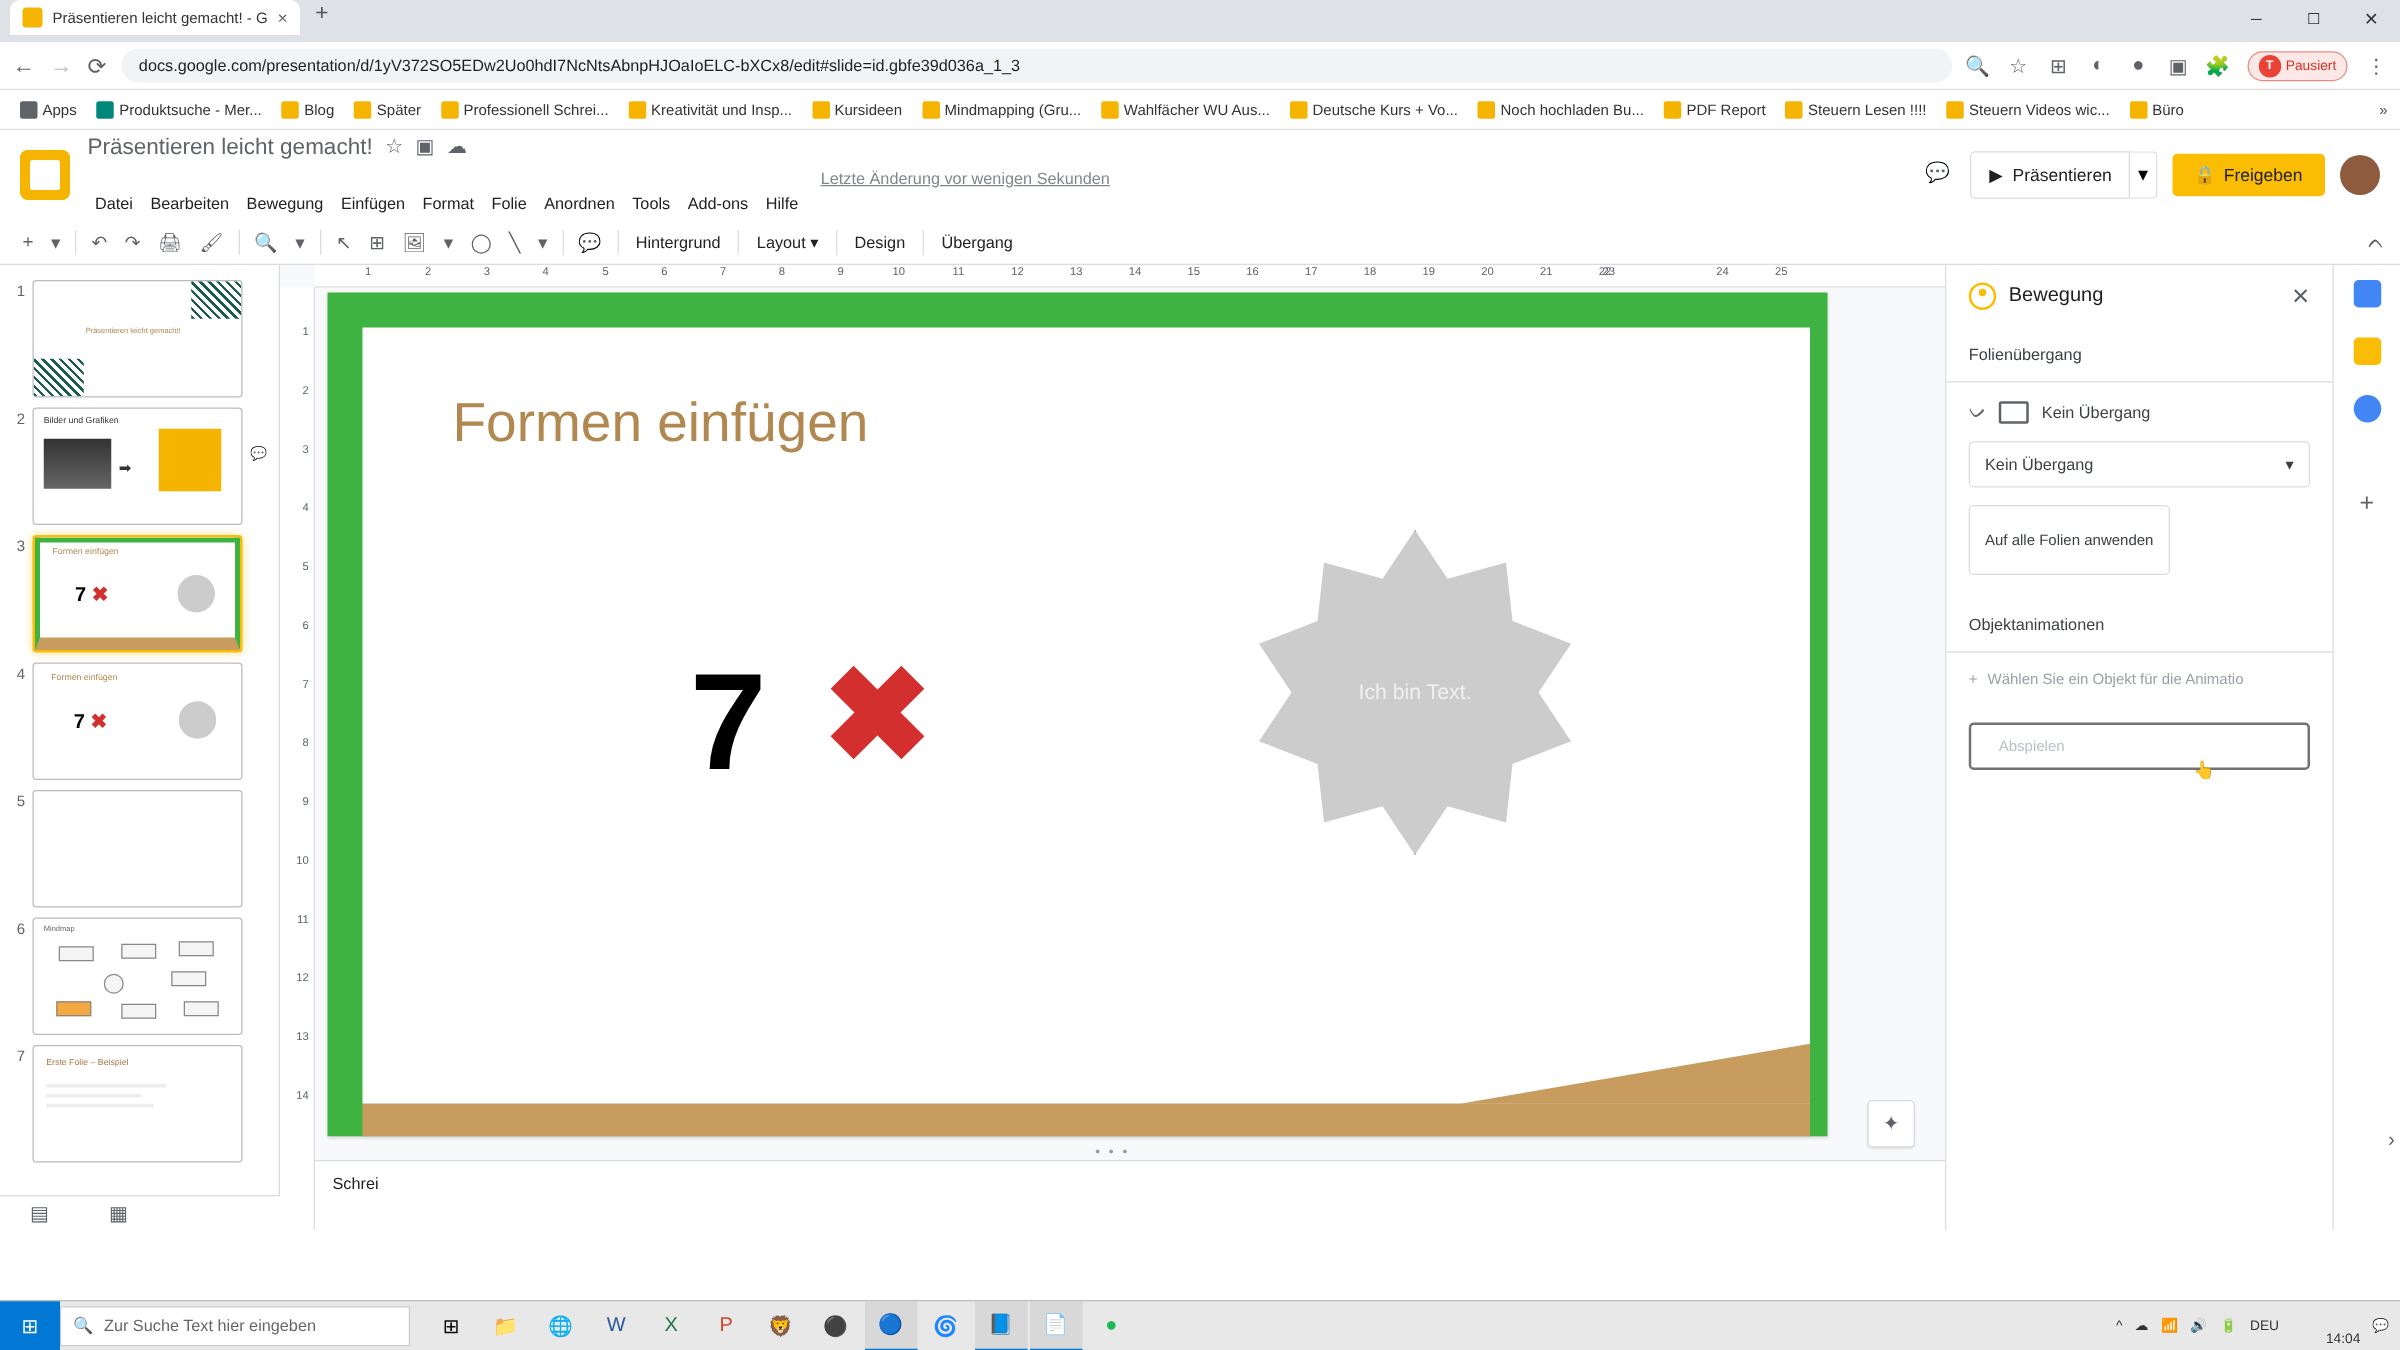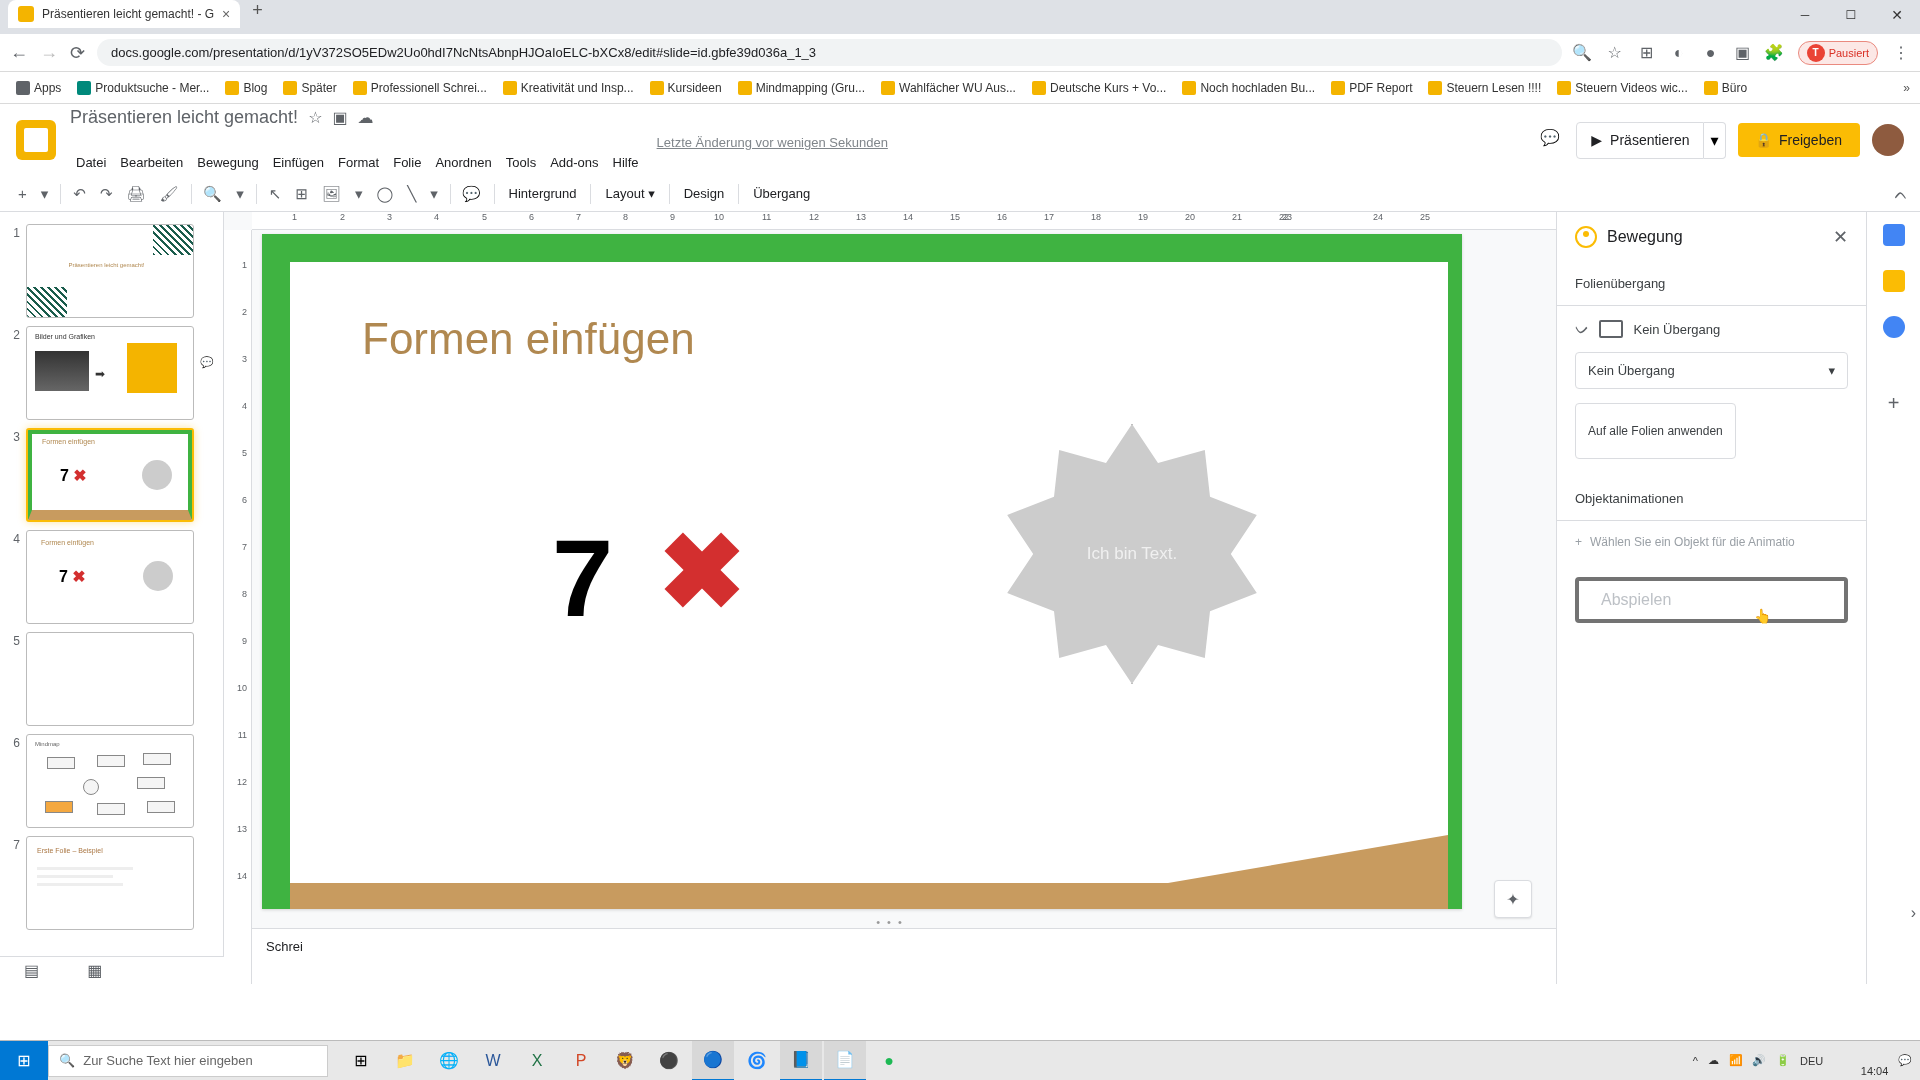--- a/index.html
+++ b/index.html
@@ -105,21 +105,21 @@
 .panel-close { color: #5f6368; font-size: 18px; cursor: pointer; }
 .panel-section { border-bottom: 1px solid #dadce0; padding: 14px 18px; }
 .section-label { font-size: 13px; color: #3c4043; }
 .transition-row { display: flex; align-items: center; gap: 10px; padding: 14px 18px; }
 .trans-chevron { color: #5f6368; cursor: pointer; }
 .trans-icon { width: 24px; height: 18px; border: 2px solid #5f6368; border-radius: 2px; }
 .trans-text { font-size: 13px; color: #3c4043; }
 .dropdown { margin: 0 18px 14px; border: 1px solid #dadce0; border-radius: 4px; padding: 10px 12px; display: flex; justify-content: space-between; align-items: center; font-size: 13px; color: #3c4043; cursor: pointer; position: relative; }
 .apply-btn { margin: 0 18px 18px; border: 1px solid #dadce0; border-radius: 4px; padding: 20px 12px; font-size: 12px; color: #3c4043; display: inline-block; cursor: pointer; }
 .add-anim { display: flex; align-items: center; gap: 8px; padding: 14px 18px; color: #9aa0a6; font-size: 12px; cursor: pointer; }
-.play-btn { margin: 14px 18px; border: 4px solid #737373; background: #fff; border-radius: 4px; padding: 10px 22px; font-size: 16px; color: #bdc1c6; cursor: pointer; }
+.play-btn { margin: 14px 18px; border: 2px solid #737373; background: #fff; border-radius: 4px; padding: 10px 22px; font-size: 12px; color: #bdc1c6; cursor: pointer; }
 .cursor-pointer { position: absolute; top: 396px; right: 148px; font-size: 14px; color: #000; }
 
 
 .side-rail { width: 54px; border-left: 1px solid #dadce0; display: flex; flex-direction: column; align-items: center; padding-top: 12px; gap: 24px; }
 .rail-icon { width: 22px; height: 22px; border-radius: 4px; cursor: pointer; }
 .rail-icon.cal { background: #4285f4; }
 .rail-icon.keep { background: #fbbc04; }
 .rail-icon.tasks { background: #4285f4; border-radius: 50%; }
 .rail-show { position: absolute; right: 4px; bottom: 62px; color: #5f6368; cursor: pointer; }
 .rail-plus { color: #5f6368; font-size: 20px; cursor: pointer; margin-top: 30px; }

